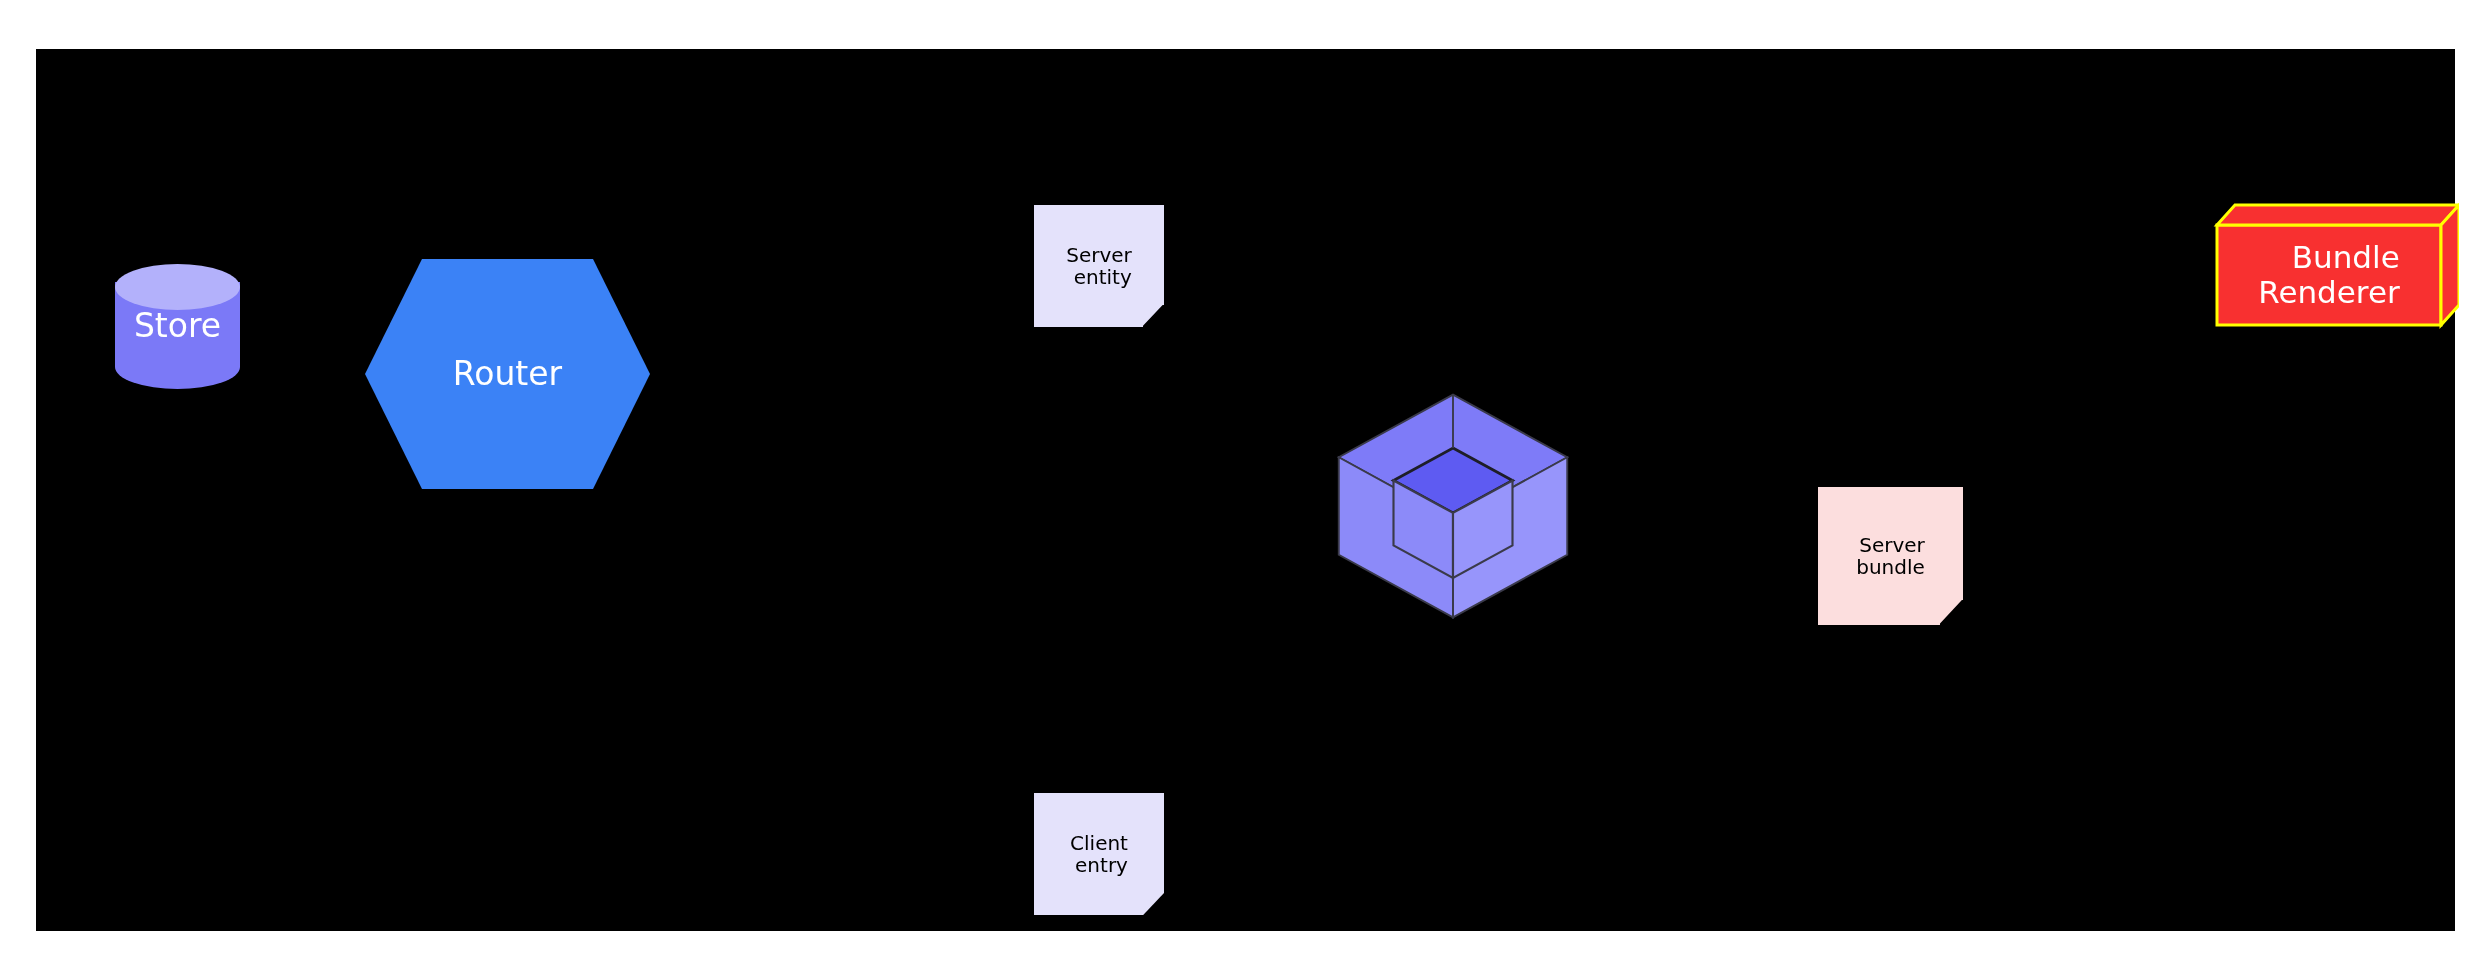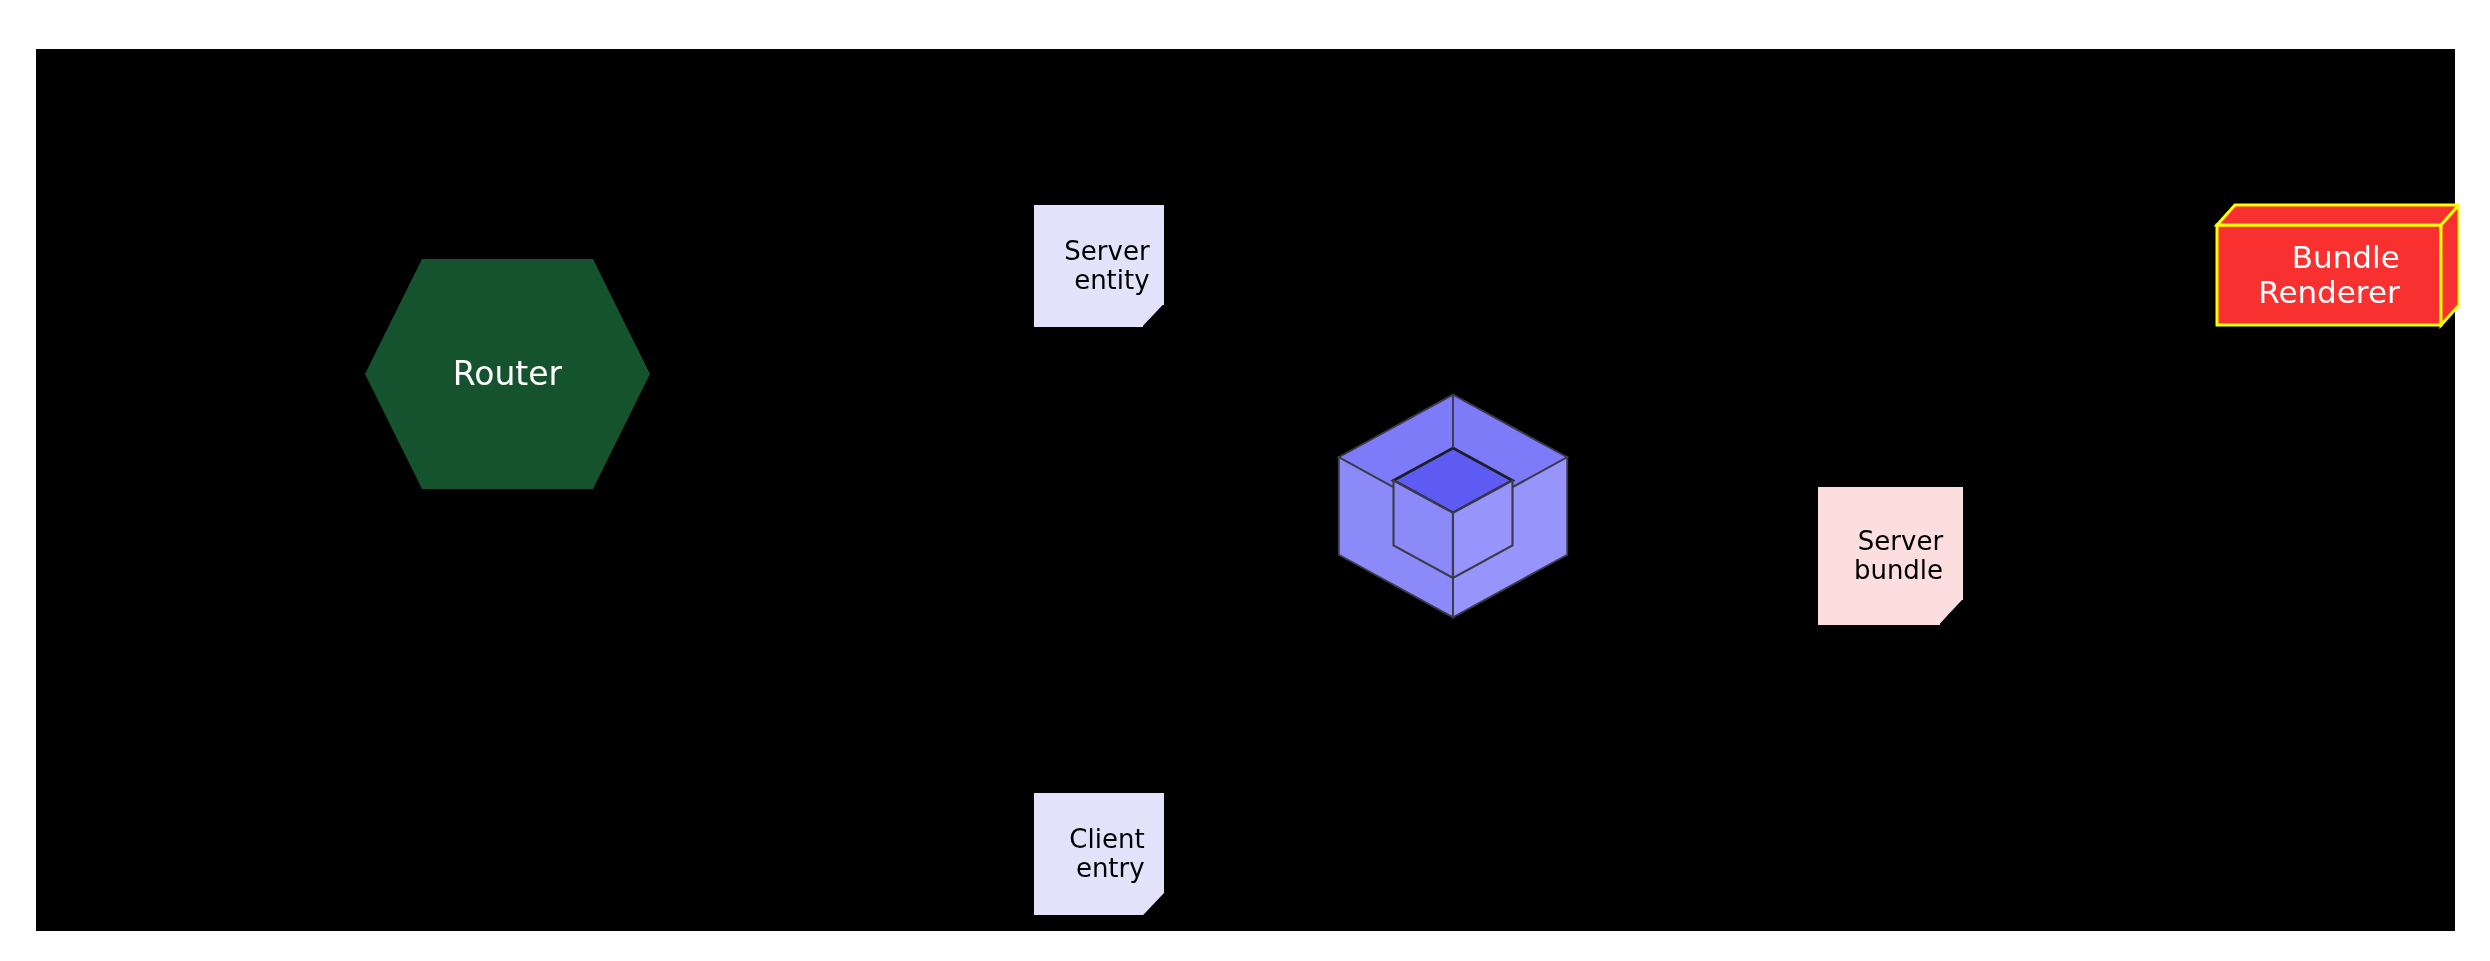--- a/index.html
+++ b/index.html
@@ -63,21 +63,21 @@
     background: #B3B1FB;
     border-radius: 50%;
   }
   .cyl-label {
     color: #ffffff;
     font-size: 33px;
   }
 
   
   .hex {
-    background: #14532d;
+    background: #3b82f6;
     clip-path: polygon(20% 0%, 80% 0%, 100% 50%, 80% 100%, 20% 100%, 0% 50%);
   }
   .hex-label {
     color: #ffffff;
     font-size: 33px;
   }
 
   
   .stack-sheet {
     position: absolute;
@@ -101,23 +101,22 @@
   }
   .note-fold {
     position: absolute;
     right: 0;
     bottom: 0;
     width: 16%;
     height: 18%;
   }
   .note-fold svg { display: block; width: 100%; height: 100%; }
   .note-label {
-    font-size: 26px;
+    font-size: 20px;
     padding-bottom: 10px;
-    margin-left: 8px;
   }
   .note-lav  .note-body { background: #E4E2FB; }
   .note-pink .note-body { background: #FCDEDE; }
   .note-dark-label { color: #000000; }
 
   
   .box3d svg { display: block; width: 100%; height: 100%; }
   .box3d-label {
     color: #ffffff;
     font-size: 31px;
@@ -125,20 +124,25 @@
 
   
   .cube svg { display: block; width: 100%; height: 100%; }
 </style>
 </head>
 <body>
 
 <div id="page">
   <div id="canvas">
 
+    <div class="node" style="left:79px; top:215px; width:125px; height:125px;">
+      <div class="cyl-body"></div>
+      <div class="cyl-top"></div>
+      <div class="label cyl-label">Store</div>
+    </div>
 
     <div class="node hex" style="left:329px; top:210px; width:285px; height:230px;">
       <div class="label hex-label">Router</div>
     </div>
 
 
 
     <div class="node note note-lav" style="left:998px; top:156px; width:130px; height:122px;">
       <div class="note-body"></div>
       <div class="note-fold">

